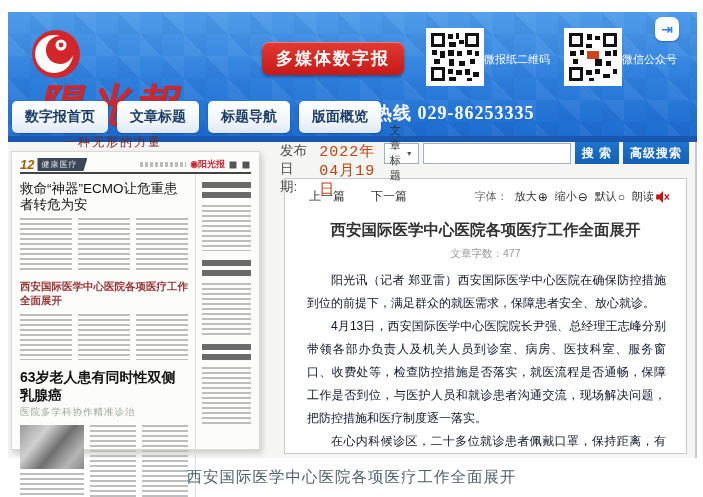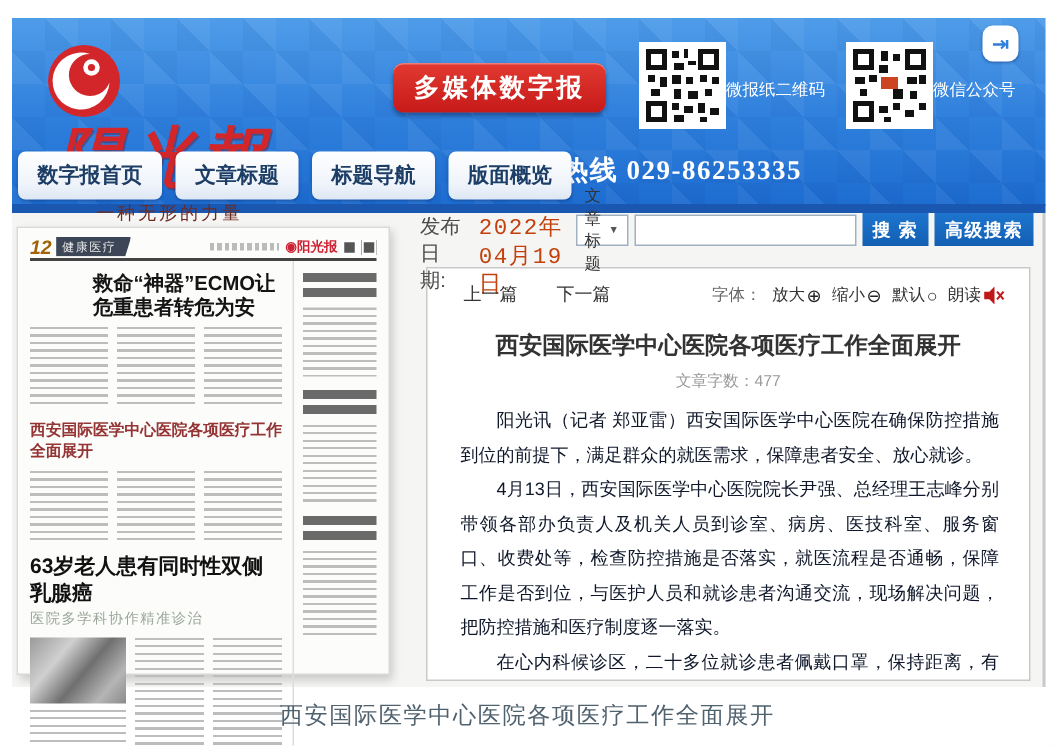--- a/index.html
+++ b/index.html
@@ -61,21 +61,21 @@
   .paper-head { display:flex; align-items:center; height:15px; border-bottom:2px solid #444; padding-bottom:2px; }
   .pg-num { font-size:13px; font-weight:bold; color:#a16207; font-style:italic; }
   .pg-section { margin-left:3px; background:#3c4656; color:#e8e8e8; font-size:8px; padding:1px 10px 1px 4px;
     letter-spacing:1px; clip-path:polygon(0 0,100% 0,92% 100%,0 100%); }
   .pg-fill { flex:1; }
   .pg-date-line { width:46px; height:5px; background:repeating-linear-gradient(90deg,#bbb 0 3px,transparent 3px 5px); margin-right:4px; }
   .pg-masthead { font-size:9px; font-weight:bold; color:#c23; font-family:"Liberation Serif",serif; white-space:nowrap; }
   .pg-qr { width:10px; height:10px; background:#555; margin-left:3px;
     box-shadow:inset 0 0 0 1.5px #fff, inset 0 0 0 3px #555; }
 
-  .np-h1 { margin-top:7px; font-size:13.5px; font-weight:bold; color:#141414; letter-spacing:0; line-height:1.15;margin-left:42px; }
+  .np-h1 { margin-top:7px; font-size:13.5px; font-weight:normal; color:#141414; letter-spacing:0; line-height:1.15; }
   .np-row { display:flex; gap:7px; }
   .np-main { width:160px; }
   .np-side { flex:1; }
   .mini-head { margin-top:9px; height:18px;
     background:repeating-linear-gradient(to bottom,#6a6a6a 0 6px,transparent 6px 10px); }
   .ft { background:repeating-linear-gradient(to bottom,#bdbdbd 0 1.6px,transparent 1.6px 5px); }
   .cols { display:flex; gap:6px; margin-top:6px; }
   .cols > div { flex:1; }
   .np-h2 { margin-top:8px; font-size:10.5px; font-weight:bold; color:#943434; letter-spacing:0; }
   .np-h3 { margin-top:9px; font-size:14px; font-weight:bold; color:#111; }

